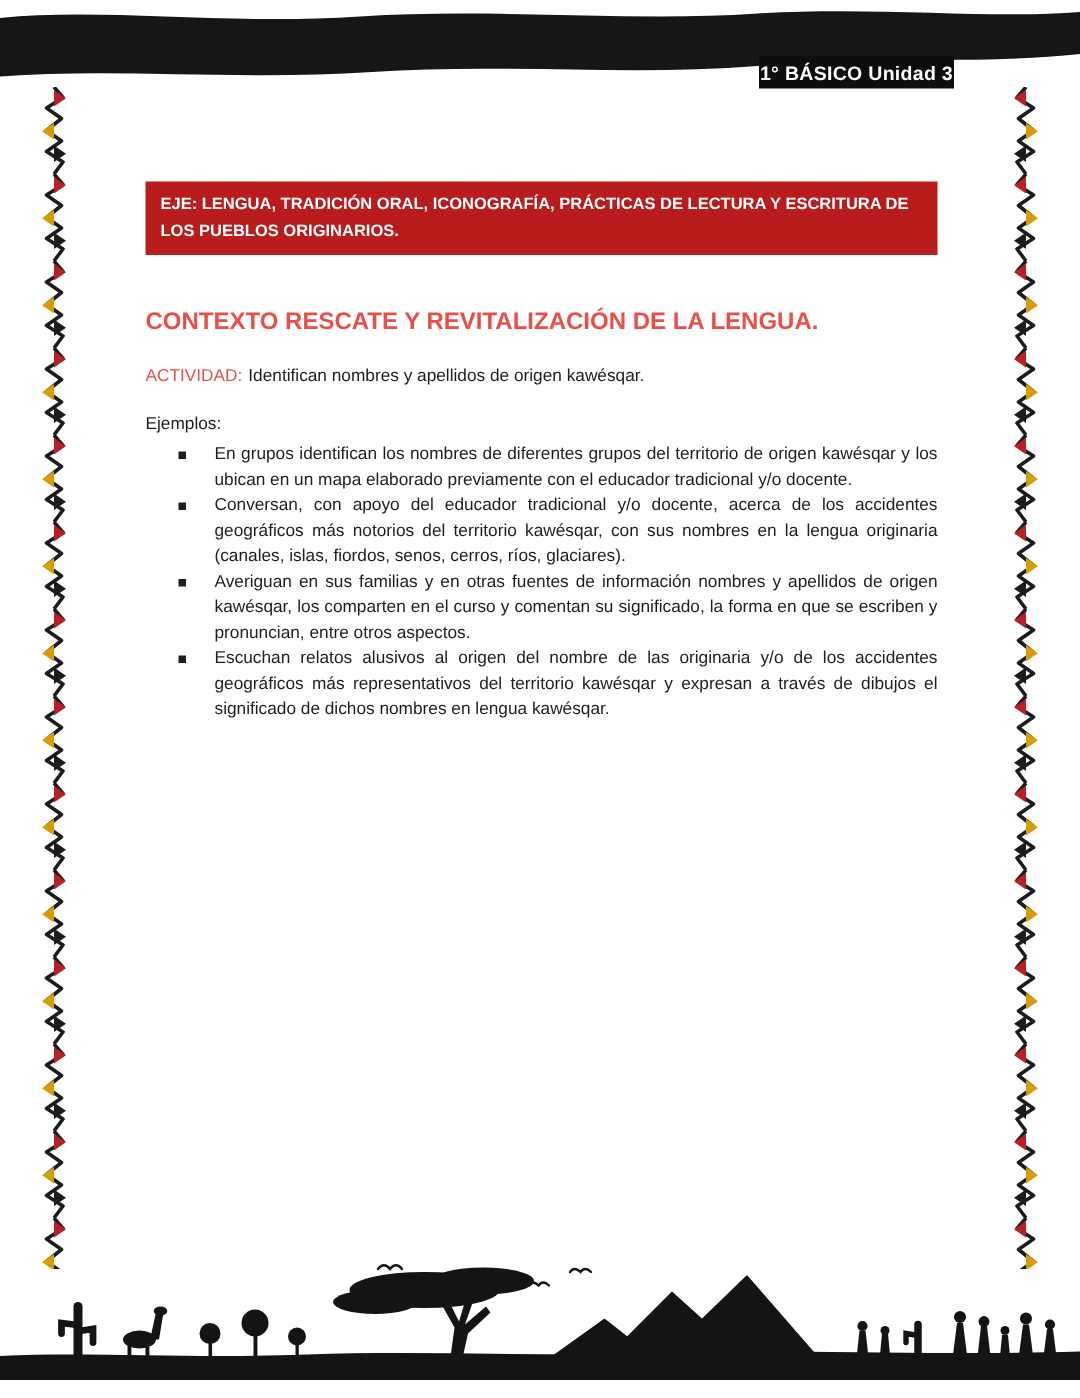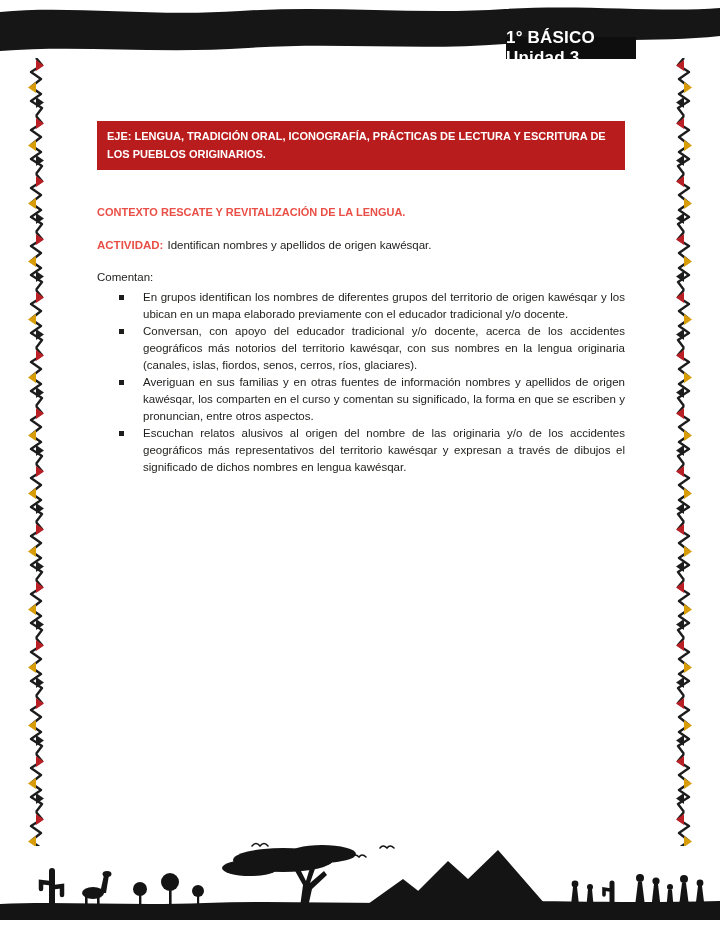--- a/index.html
+++ b/index.html
@@ -14,21 +14,21 @@
   .page { position: absolute; inset: 0; background: #ffffff; }
 
   
   .top-band { position: absolute; top: 0; left: 0; width: 720px; height: 70px; display: block; }
 
   
   .unit-badge {
     position: absolute; top: 37px; left: 506px;
     width: 130px; height: 22px;
     background: #0e0e0e; color: #ffffff;
-    font-size: 17px; font-weight: bold; letter-spacing: .2px;
+    font-size: 13px; font-weight: bold; letter-spacing: .2px;
     display: flex; align-items: center; justify-content: center;
   }
 
   
   .textile-border { position: absolute; top: 58px; width: 24px; height: 788px; display: block; }
   .textile-border.left  { left: 24px; }
   .textile-border.right { right: 24px; }
 
   
   .content { position: absolute; left: 97px; top: 102px; width: 528px; }
@@ -47,25 +47,25 @@
     font-size: 11px;
     font-weight: bold;
     line-height: 1.6;
     padding: 7px 14px 7px 10px;
   }
 
   .contexto {
     margin-top: 36px;
     color: #e94f46;
     font-weight: bold;
-    font-size: 11px;
+    font-size: 16px;
   }
 
   .actividad { margin-top: 21px; font-size: 11.5px; }
-  .actividad-label { color: #e94f46; font-weight: bold; margin-right: 4px; text-align: right; }
+  .actividad-label { color: #e94f46; font-weight: normal; margin-right: 4px; text-align: right; }
 
   .ejemplos-label { margin-top: 20px; font-size: 11.5px; }
 
   .ejemplos-list { margin-top: 6px; list-style: none; }
   .ejemplos-list li {
     position: relative;
     padding-left: 46px;
     font-size: 11.5px;
     line-height: 17px;
     text-align: justify;
@@ -121,21 +121,21 @@
 
 
     <div class="eje-banner">
       <span>EJE: LENGUA, TRADICIÓN ORAL, ICONOGRAFÍA, PRÁCTICAS DE LECTURA Y ESCRITURA DE LOS PUEBLOS ORIGINARIOS.</span>
     </div>
 
     <div class="contexto">CONTEXTO RESCATE Y REVITALIZACIÓN DE LA LENGUA.</div>
 
     <p class="actividad"><span class="actividad-label">ACTIVIDAD:</span><span>Identifican nombres y apellidos de origen kawésqar.</span></p>
 
-    <p class="ejemplos-label">Comentan:</p>
+    <p class="ejemplos-label">Ejemplos:</p>
 
     <ul class="ejemplos-list">
       <li>En grupos identifican los nombres de diferentes grupos del territorio de origen kawésqar y los ubican en un mapa elaborado previamente con el educador tradicional y/o docente.</li>
       <li>Conversan, con apoyo del educador tradicional y/o docente, acerca de los accidentes geográficos más notorios del territorio kawésqar, con sus nombres en la lengua originaria (canales, islas, fiordos, senos, cerros, ríos, glaciares).</li>
       <li>Averiguan en sus familias y en otras fuentes de información nombres y apellidos de origen kawésqar, los comparten en el curso y comentan su significado, la forma en que se escriben y pronuncian, entre otros aspectos.</li>
       <li>Escuchan relatos alusivos al origen del nombre de las originaria y/o de los accidentes geográficos más representativos del territorio kawésqar y expresan a través de dibujos el significado de dichos nombres en lengua kawésqar.</li>
     </ul>
 
   </div>
 

